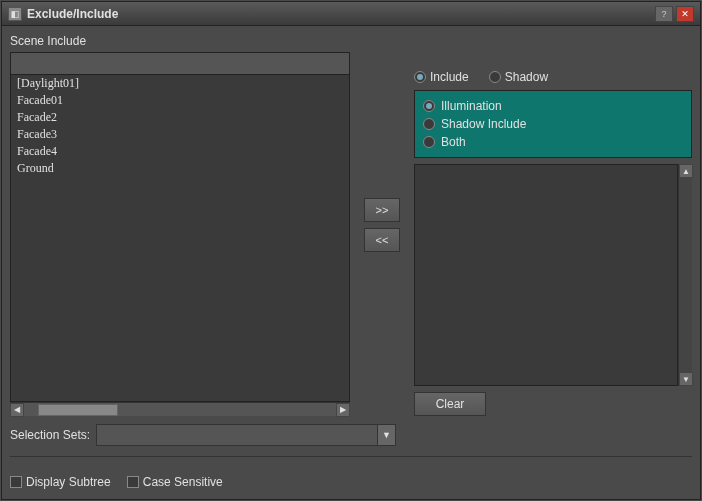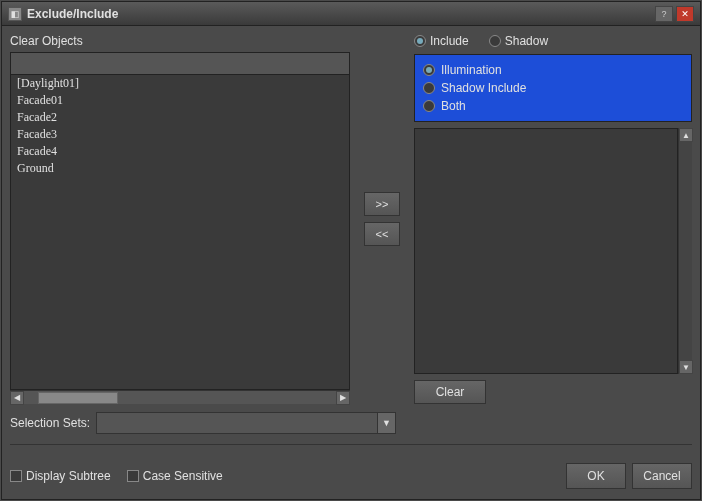--- a/index.html
+++ b/index.html
@@ -172,20 +172,21 @@
       cursor: pointer;
       font-size: 11px;
       display: flex;
       align-items: center;
       justify-content: center;
     }
     .right-panel {
       display: flex;
       flex-direction: column;
       flex: 1;
+      margin-top: 36px;
     }
     .include-exclude-row {
       display: flex;
       align-items: center;
       gap: 20px;
       margin-bottom: 6px;
     }
     .radio-option {
       display: flex;
       align-items: center;
@@ -203,21 +204,21 @@
       justify-content: center;
     }
     .radio-circle.checked::after {
       content: '';
       width: 6px;
       height: 6px;
       border-radius: 50%;
       background: #7ab;
     }
     .options-box {
-      background: #1d4ed8;
+      background: #0f766e;
       border: 1px solid #222;
       padding: 6px 8px;
       margin-bottom: 6px;
     }
     .option-row {
       display: flex;
       align-items: center;
       gap: 6px;
       padding: 2px 0;
     }
@@ -322,21 +323,21 @@
     <div class="title-buttons">
       <div class="title-btn">?</div>
       <div class="title-btn close">✕</div>
     </div>
   </div>
 
   <div class="content">
     <div class="main-area">
 
       <div class="left-panel">
-        <div class="panel-label">Clear Objects</div>
+        <div class="panel-label">Scene Include</div>
         <div class="list-container">
           <div class="list-scroll-container">
             <input class="search-bar" type="text" placeholder="" style="">
             <div class="list-items">
               <div class="list-item">[Daylight01]</div>
               <div class="list-item">Facade01</div>
               <div class="list-item">Facade2</div>
               <div class="list-item">Facade3</div>
               <div class="list-item">Facade4</div>
               <div class="list-item">Ground</div>
@@ -410,19 +411,15 @@
 
     <div class="bottom-row">
       <div class="checkbox-option">
         <div class="checkbox-box"></div>
         <span>Display Subtree</span>
       </div>
       <div class="checkbox-option">
         <div class="checkbox-box"></div>
         <span>Case Sensitive</span>
       </div>
-      <div class="bottom-buttons">
-        <button class="dialog-btn">OK</button>
-        <button class="dialog-btn">Cancel</button>
-      </div>
     </div>
   </div>
 </div>
 
 </body></html>

